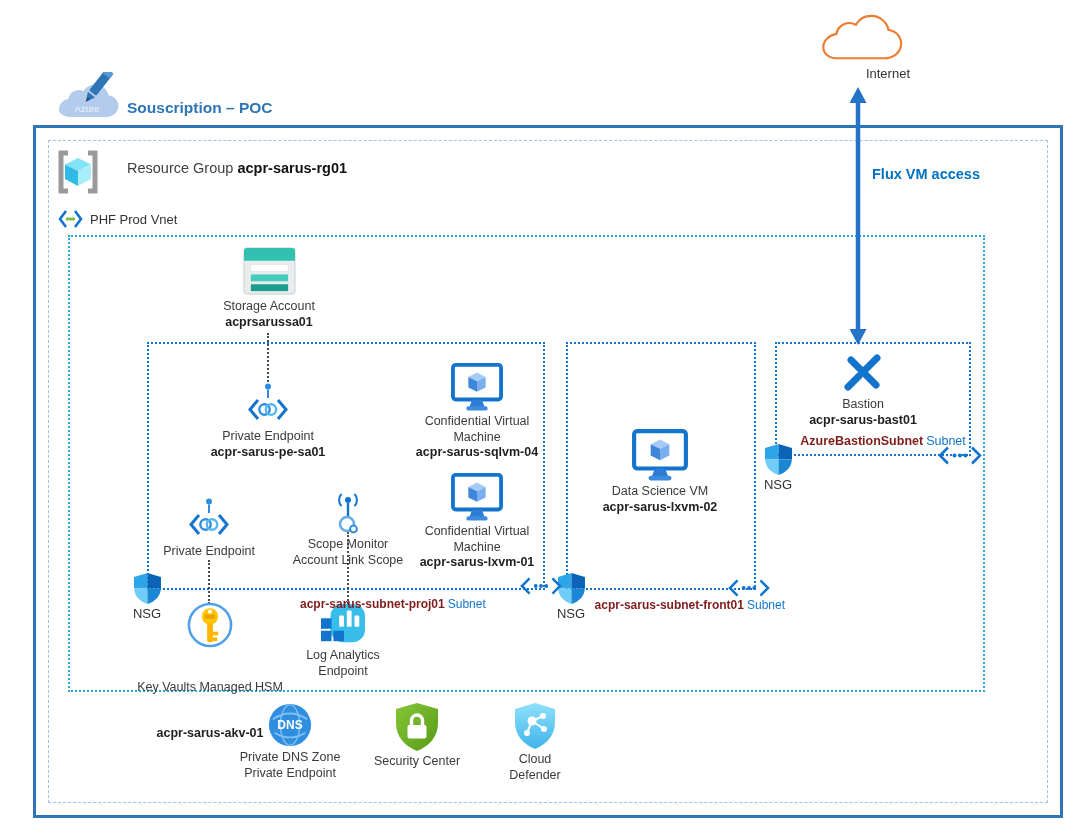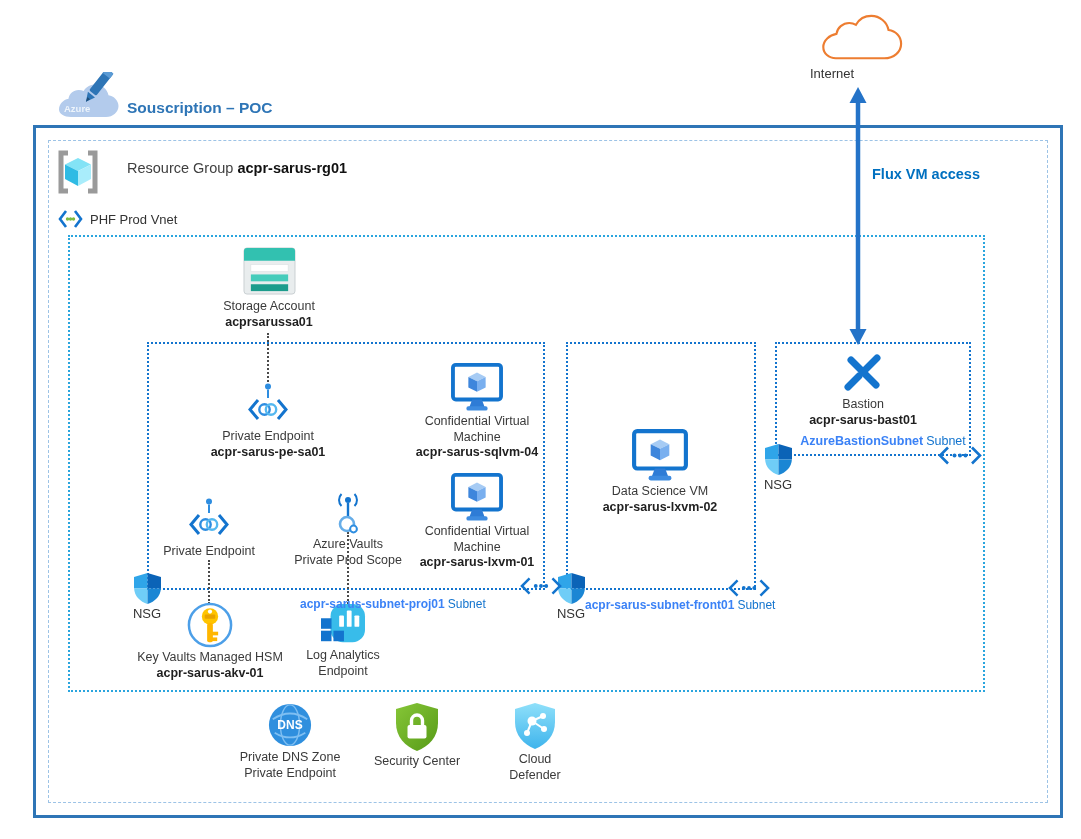--- a/index.html
+++ b/index.html
@@ -13,32 +13,32 @@
   .subnet-proj    { left:147px; top:342px; width:398px; height:248px; }
   .subnet-front   { left:566px; top:342px; width:190px; height:248px; }
   .subnet-bastion { left:775px; top:342px; width:196px; height:114px; }
 
   .node { position:absolute; display:flex; flex-direction:column; align-items:center; z-index:3; }
   .node-label { font-size:12.5px; line-height:15.5px; color:#3A3A3A; text-align:center; white-space:nowrap; }
   .node-name  { font-weight:bold; color:#1F1F1F; }
   .mt2 { margin-top:2px; }
 
   .title-sub { left:127px; top:99px; font-size:15.5px; font-weight:bold; color:#2E75B6; }
-  .azure-word { left:64px; top:103px; width:46px; text-align:left; font-size:9.5px; font-weight:bold; color:#EDF4FB; z-index:4; }
-  .internet-label { left:810px; top:66px; width:100px; text-align:left; font-size:13px; color:#333; }
+  .azure-word { left:64px; top:103px; width:46px; text-align:center; font-size:9.5px; font-weight:normal; color:#EDF4FB; z-index:4; }
+  .internet-label { left:810px; top:66px; width:100px; text-align:right; font-size:13px; color:#333; }
   .flux-label { left:872px; top:166px; font-size:14.5px; font-weight:bold; color:#0070C0; z-index:4; }
   .rg-title { left:127px; top:160px; font-size:14.5px; color:#404040; }
   .rg-title b { color:#111; }
   .vnet-label { left:90px; top:212px; font-size:13px; color:#333; }
 
   .subnet-label { position:absolute; font-size:12px; color:#1374CE; white-space:nowrap; z-index:3; }
-  .subnet-label b { color:#3b82f6;margin-top:18px; }
+  .subnet-label b { color:#7f1d1d;margin-top:18px; }
   .subnet-label .suffix { margin-left:3px; }
   .lbl-proj  { left:300px; top:597px; width:240px; text-align:left; }
-  .lbl-front { left:585px; top:598px; width:200px; text-align:left; }
+  .lbl-front { left:585px; top:598px; width:200px; text-align:right; }
   .lbl-bastion { left:793px; top:434px; width:180px; text-align:center; font-size:12.5px; }
 
   .nsg { position:absolute; display:flex; flex-direction:column; align-items:center; width:60px; z-index:4; }
   .nsg-caption { font-size:13px; color:#333; margin-top:1px; }
 
   .connector { position:absolute; width:0; border-left:2px dotted #4a4a4a; z-index:1; }
   .glyph { position:absolute; z-index:4; }
   .arrow-svg { position:absolute; left:845px; top:86px; z-index:5; }
   .defs-hidden { position:absolute; width:0; height:0; overflow:hidden; }
 </style>
@@ -244,25 +244,25 @@
 
   <div class="node" style="left:273px; top:493px; width:150px;">
     <svg width="36" height="42" viewBox="0 0 36 42">
       <circle cx="18" cy="7" r="3" fill="#1374CE"></circle>
       <line x1="18" y1="10" x2="18" y2="25" stroke="#1374CE" stroke-width="2.4"></line>
       <path d="M11.5 13 A8.5 8.5 0 0 1 11.5 1" stroke="#1374CE" stroke-width="2" fill="none"></path>
       <path d="M24.5 1 A8.5 8.5 0 0 1 24.5 13" stroke="#1374CE" stroke-width="2" fill="none"></path>
       <circle cx="17" cy="31" r="7" stroke="#66ADE8" stroke-width="2.6" fill="#fff"></circle>
       <circle cx="23.5" cy="36" r="3.4" stroke="#2E8DE0" stroke-width="2" fill="#fff"></circle>
     </svg>
-    <div class="node-label mt2">Azure Vaults</div>
-    <div class="node-label">Private Prod Scope</div>
-  </div>
-
-  <div class="node" style="left:110px; top:602px; width:200px;">
+    <div class="node-label mt2">Scope Monitor</div>
+    <div class="node-label">Account Link Scope</div>
+  </div>
+
+  <div class="node" style="left:110px; top:602px; width:200px;gap:30px;">
     <svg width="46" height="46" viewBox="0 0 48 48">
       <circle cx="24" cy="24" r="22" fill="#ffffff" stroke="#4C9FE8" stroke-width="2.6"></circle>
       <circle cx="24" cy="15" r="8.5" fill="#FFC400"></circle>
       <rect x="18.5" y="13" width="11" height="4.5" rx="1" fill="#E8A200"></rect>
       <circle cx="24" cy="10" r="2.2" fill="#ffffff"></circle>
       <rect x="21" y="22" width="6" height="20" rx="2" fill="#FFB600"></rect>
       <rect x="26" y="31" width="6.5" height="3.8" fill="#FFB600"></rect>
       <rect x="26" y="37" width="5.5" height="3.8" fill="#FFB600"></rect>
     </svg>
     <div class="node-label mt2">Key Vaults Managed HSM</div>

